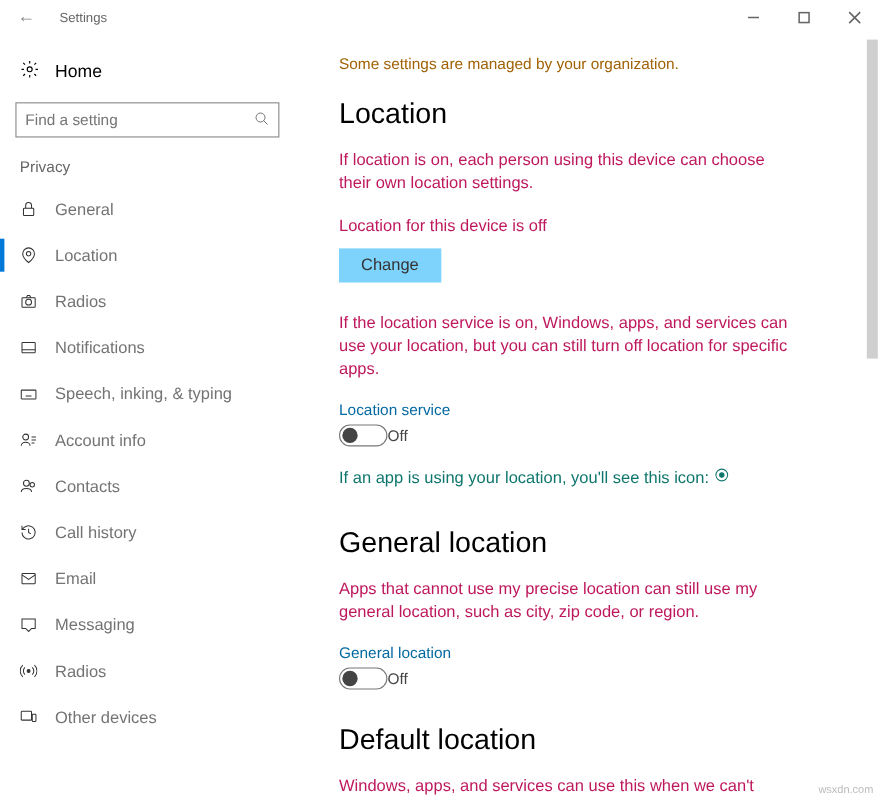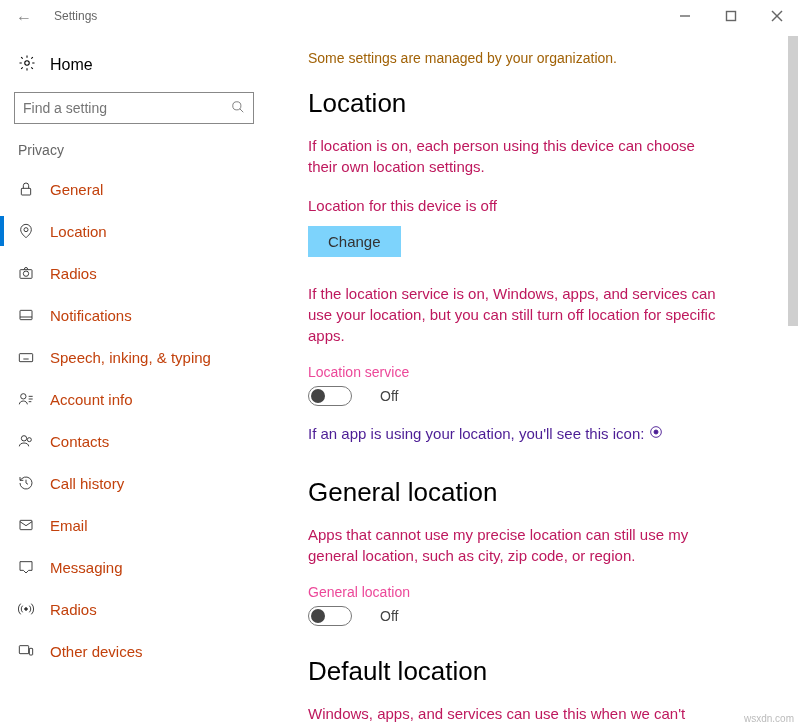--- a/index.html
+++ b/index.html
@@ -55,53 +55,53 @@
   .search input {
     border: none; outline: none; flex:1; font-size:14px; color:#333; background:transparent;
   }
   .cat {
     font-size: 14px; color:#666; padding: 0 18px 10px 18px;
   }
   .nav-item {
     display:flex; align-items:center;
     height: 42px;
     padding-left: 18px;
-    font-size: 15px; color:#c2410c;
+    font-size: 15px; color:#737373;
     cursor: default;
     position: relative;
   }
   .nav-item .icon { width: 22px; display:flex; align-items:center; color:#333;}
   .nav-item .label { margin-left: 10px; }
   .nav-item.selected::before {
     content:""; position:absolute; left:0; top:6px; bottom:6px; width:4px; background:#0078d7;
   }
   .main {
     flex:1; padding: 18px 30px 0 40px;
     overflow-y: auto;
   }
   .org-msg { color:#a16207; font-size:14px; margin-bottom: 22px;}
   h1 { font-size: 26px; font-weight: 400; margin-bottom: 16px; }
   .sub { font-size: 15px; color:#be185d; line-height:1.4; margin-bottom:18px; max-width: 420px;}
-  .label-gray { color:#ec4899; font-size:14px; margin-bottom:6px;}
+  .label-gray { color:#0369a1; font-size:14px; margin-bottom:6px;}
   .btn {
     background:#7dd3fc; border:none; padding: 7px 20px; font-size:15px; color:#333;
     margin-bottom: 26px;
   }
   .toggle {
-    display:flex; align-items:center; gap:28px; margin-bottom:18px;
+    display:flex; align-items:center; gap:0; margin-bottom:18px;
   }
   .toggle .track {
     width:44px; height:20px; border:1px solid #777; border-radius:12px;
     position:relative; background:#fff;
   }
   .toggle .knob {
     position:absolute; left:2px; top:2px; width:14px; height:14px; background:#444; border-radius:50%;
   }
   .toggle .state { color:#444; font-size:14px;}
-  .inline-icon-line { font-size:15px; color:#4c1d95; margin-bottom:34px; display:flex; align-items:center; gap:4px;}
+  .inline-icon-line { font-size:15px; color:#0f766e; margin-bottom:34px; display:flex; align-items:center; gap:4px;}
   .target-icon { display:inline-block; }
   .scrollbar {
     position:absolute; right:2px; top:36px; width:10px; height:290px; background:#cfcfcf; border-radius:0;
   }
   .watermark { position:absolute; right:6px; bottom:4px; font-size:10px; color:#bbb;}
   svg { stroke: currentColor; fill:none; stroke-width:1.4; }
 </style>
 </head>
 <body>
 

